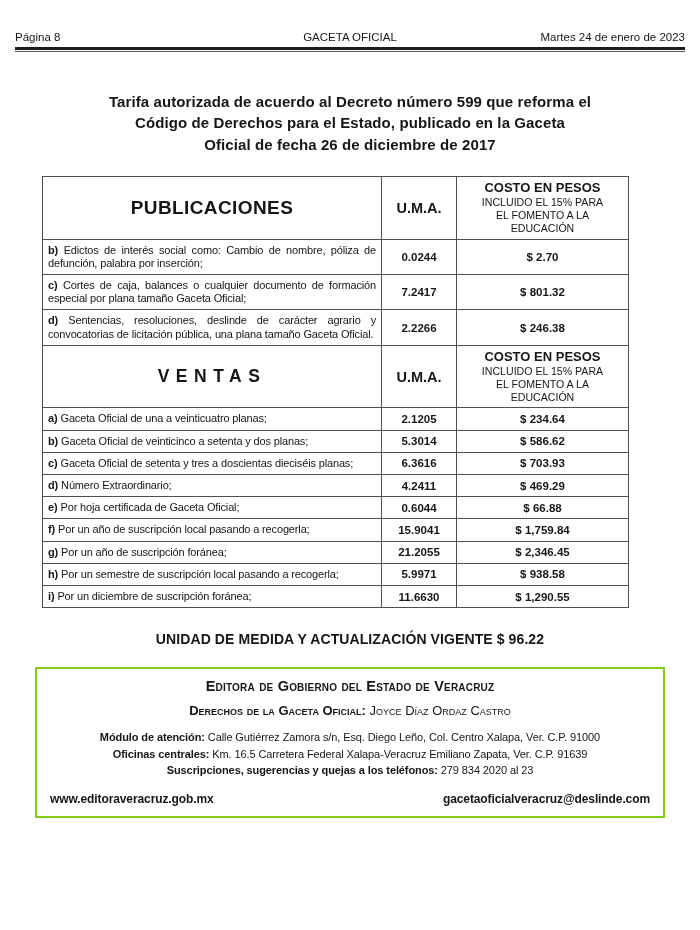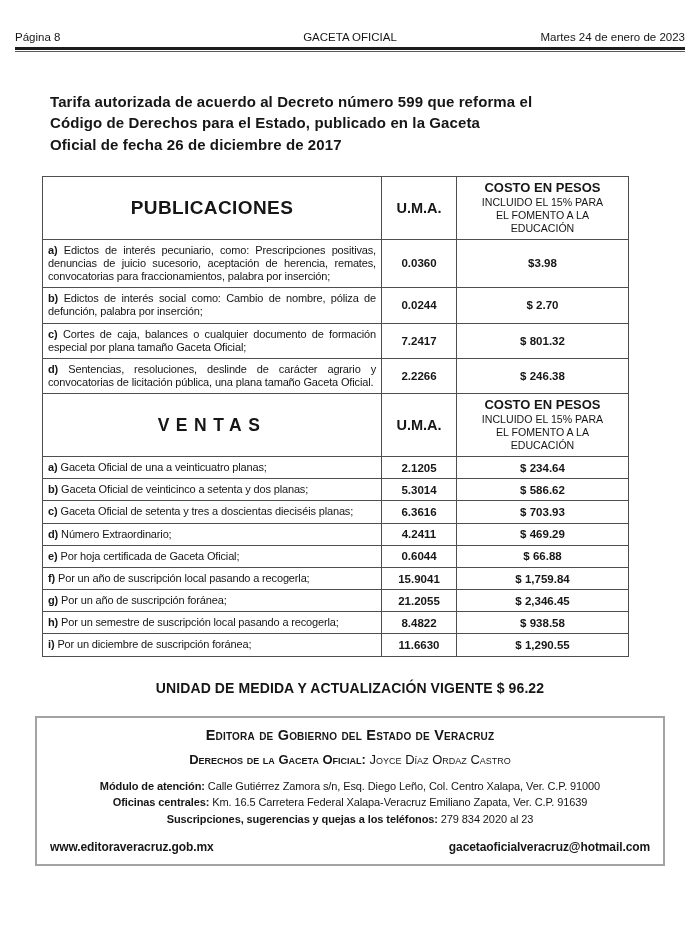--- a/index.html
+++ b/index.html
@@ -12,21 +12,21 @@
   .page-header{
     display:flex;justify-content:space-between;align-items:flex-end;
     margin:0 15px;padding-top:31px;font-size:11.5px;gap:41px;
   }
   .page-header .center{position:absolute;left:0;right:0;text-align:center;}
   .rule-thick{height:3px;background:#1c1c1c;margin:4px 15px 0 15px;}
   .rule-thin{height:1px;background:#5a5a5a;margin:1px 15px 0 15px;}
 
   
   .decree-title{
-    margin:39px auto 0 auto;max-width:600px;text-align:left;
+    margin:39px auto 0 auto;max-width:600px;text-align:center;
     font-weight:bold;font-size:15px;line-height:1.42;letter-spacing:.1px;
   }
 
   
   table.tariff{
     border-collapse:collapse;table-layout:fixed;
     margin:21px 0 0 42px;width:586px;
   }
   table.tariff th,table.tariff td{
     border:1px solid #4f4f4f;vertical-align:middle;
@@ -47,21 +47,21 @@
     text-align:center;font-weight:bold;font-size:11.5px;padding:3px 2px;
   }
 
   
   .unidad-line{
     margin-top:23px;text-align:center;font-weight:bold;font-size:14px;letter-spacing:.1px;
   }
 
   
   .publisher-box{
-    width:600px;margin:20px auto 0 auto;border:2px solid #a3a3a3;
+    width:600px;margin:20px auto 0 auto;border:2px solid #84cc16;
     padding:9px 13px 10px 13px;text-align:center;
   }
   .editora{font-variant:small-caps;font-weight:bold;font-size:14.5px;letter-spacing:.2px;}
   .directora{margin-top:9px;font-variant:small-caps;font-size:13px;}
   .directora .lbl{font-weight:bold;}
   .contact{margin-top:11px;font-size:11px;line-height:1.5;letter-spacing:-.1px;}
   .contact .line{white-space:nowrap;}
   .contact .lbl{font-weight:bold;}
   .links-row{
     display:flex;justify-content:space-between;align-items:baseline;
@@ -100,25 +100,20 @@
       <div class="cost-t">COSTO EN PESOS</div>
       <div class="cost-s">
         <div>INCLUIDO EL 15% PARA</div>
         <div>EL FOMENTO A LA</div>
         <div>EDUCACIÓN</div>
       </div>
     </th>
   </tr>
 
   <tr>
-    <td class="desc"><b>a)</b> <span>Edictos de interés pecuniario, como: Prescripciones positivas, denuncias de juicio sucesorio, aceptación de herencia, remates, convocatorias para fraccionamientos, palabra por inserción;</span></td>
-    <td class="uma">0.0360</td>
-    <td class="cost">$3.98</td>
-  </tr>
-  <tr>
     <td class="desc"><b>b)</b> <span>Edictos de interés social como: Cambio de nombre, póliza de defunción, palabra por inserción;</span></td>
     <td class="uma">0.0244</td>
     <td class="cost">$ 2.70</td>
   </tr>
   <tr>
     <td class="desc"><b>c)</b> <span>Cortes de caja, balances o cualquier documento de formación especial por plana tamaño Gaceta Oficial;</span></td>
     <td class="uma">7.2417</td>
     <td class="cost">$ 801.32</td>
   </tr>
   <tr>
@@ -170,21 +165,21 @@
     <td class="uma">15.9041</td>
     <td class="cost">$ 1,759.84</td>
   </tr>
   <tr>
     <td class="desc"><b>g)</b> <span>Por un año de suscripción foránea;</span></td>
     <td class="uma">21.2055</td>
     <td class="cost">$ 2,346.45</td>
   </tr>
   <tr>
     <td class="desc"><b>h)</b> <span>Por un semestre de suscripción local pasando a recogerla;</span></td>
-    <td class="uma">8.4822</td>
+    <td class="uma">5.9971</td>
     <td class="cost">$ 938.58</td>
   </tr>
   <tr>
     <td class="desc"><b>i)</b> <span>Por un diciembre de suscripción foránea;</span></td>
     <td class="uma">11.6630</td>
     <td class="cost">$ 1,290.55</td>
   </tr>
 </tbody>
   </table>
 
@@ -195,15 +190,15 @@
   <div class="directora">
     <span class="lbl">Derechos de la Gaceta Oficial:</span><span> Joyce Díaz Ordaz Castro</span>
   </div>
   <div class="contact">
     <div class="line"><span class="lbl">Módulo de atención:</span><span> Calle Gutiérrez Zamora s/n, Esq. Diego Leño, Col. Centro Xalapa, Ver. C.P. 91000</span></div>
     <div class="line"><span class="lbl">Oficinas centrales:</span><span> Km. 16.5 Carretera Federal Xalapa-Veracruz Emiliano Zapata, Ver. C.P. 91639</span></div>
     <div class="line"><span class="lbl">Suscripciones, sugerencias y quejas a los teléfonos:</span><span> 279 834 2020 al 23</span></div>
   </div>
   <div class="links-row">
     <span>www.editoraveracruz.gob.mx</span>
-    <span>gacetaoficialveracruz@hotmail.com</span>
+    <span>gacetaoficialveracruz@deslinde.com</span>
   </div>
 </div>
 
 </body></html>

